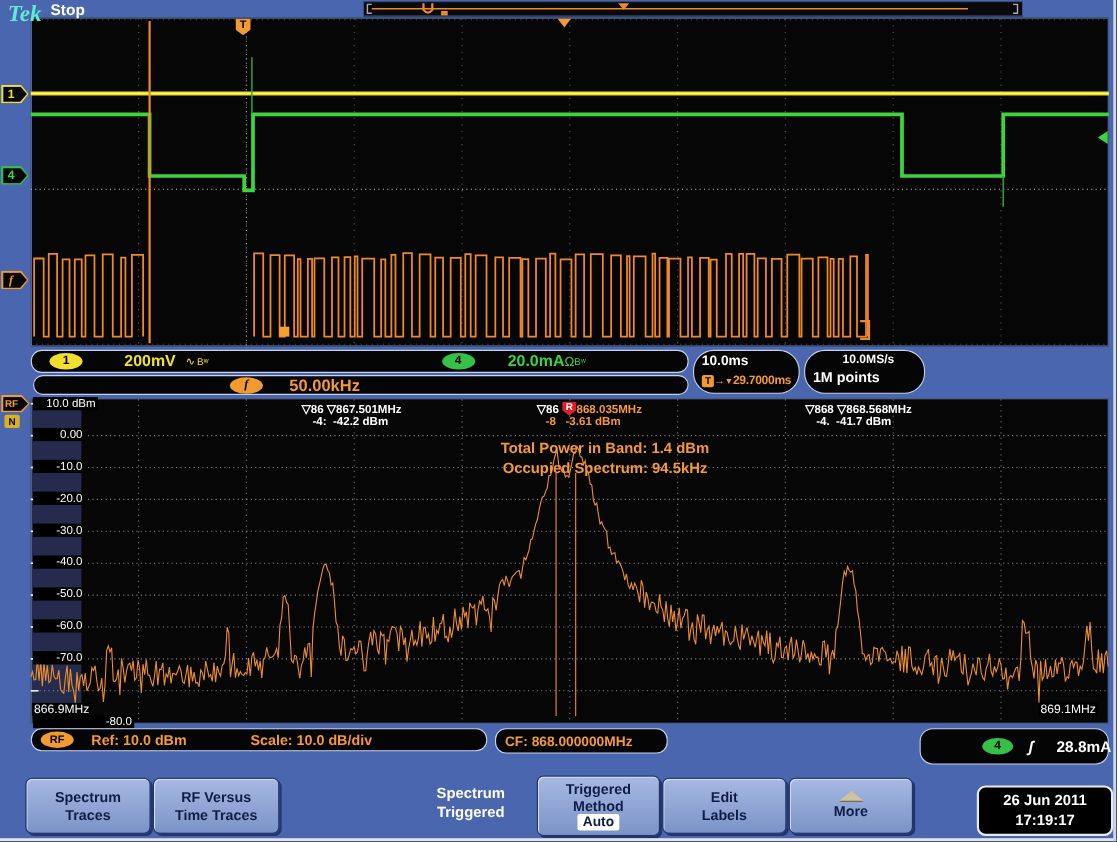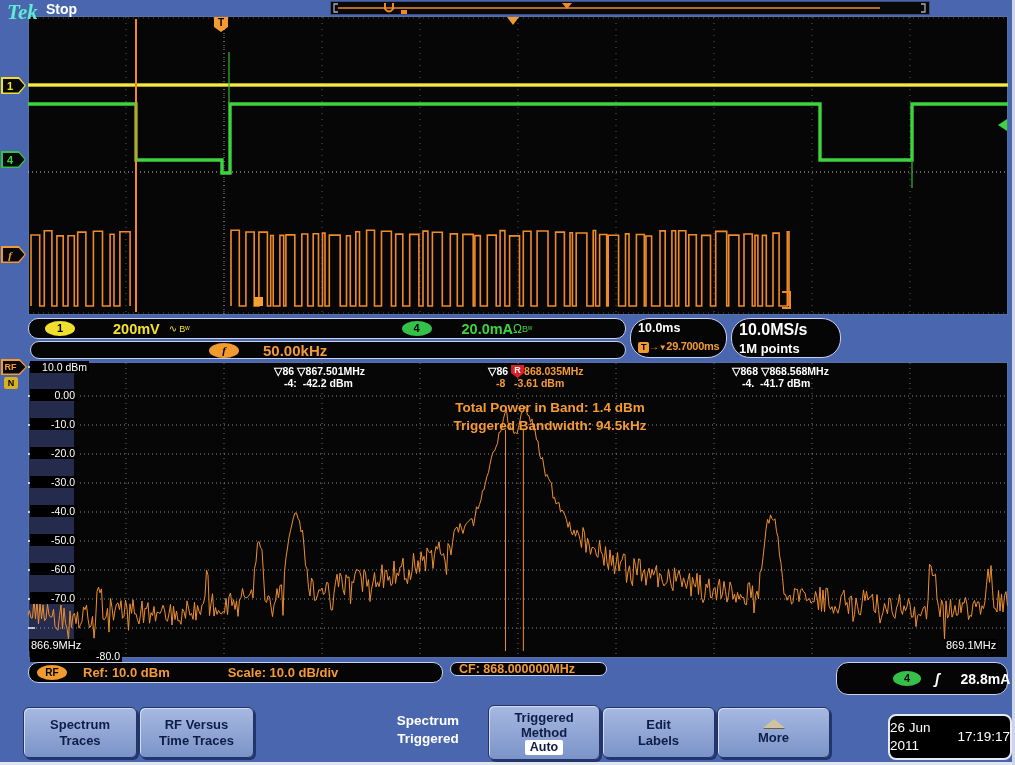--- a/index.html
+++ b/index.html
@@ -45,21 +45,21 @@
   .tri{color:#fff;font-size:11px;}
   
   .mbtn{position:absolute;background:linear-gradient(#a7b9e2,#7b93c8);border:1px solid #223366;
         border-radius:6px;box-shadow:2px 2px 0 #22366e,inset 1px 1px 0 #d3ddf4;color:#0d1d46;
         font-weight:bold;font-size:13px;display:flex;flex-direction:column;align-items:center;
         justify-content:center;line-height:1.18;z-index:8;text-align:center;}
   .chip{display:inline-block;background:#fff;color:#0d1d46;padding:0 5px;border-radius:2px;font-size:12.5px;}
   .uptri{width:0;height:0;border-left:11px solid transparent;border-right:11px solid transparent;
         border-bottom:9px solid #cfc3a2;margin-bottom:2px;filter:drop-shadow(0 1px 0 #6b5f40);}
   .dt{position:absolute;background:#000;border:2px solid #e6eaf4;border-radius:8px;color:#fff;
-      font-weight:normal;font-size:13.5px;display:flex;flex-direction:row;align-items:center;
+      font-weight:bold;font-size:13.5px;display:flex;flex-direction:column;align-items:center;
       justify-content:center;line-height:1.3;z-index:8;}
   .bezel-b{position:absolute;left:0;bottom:0;width:100%;height:3px;background:#e2e5ec;z-index:20;}
   .bezel-r{position:absolute;right:0;top:0;width:3px;height:100%;background:#cdd5e6;z-index:20;}
 </style>
 </head>
 <body>
 
 <div class="screen">
 
   <span class="ab logo ov">Tek</span>
@@ -100,21 +100,21 @@
   </div>
 
   <div class="box2" style="left:630px;top:318px;width:97px;height:40px;">
     <div class="cw b" style="font-size:12.5px;">10.0ms</div>
     <div style="margin-top:1px;white-space:nowrap;letter-spacing:-0.3px;">
       <span class="tchip">T</span><span class="co b" style="font-size:10px;">→</span><span class="co" style="font-size:8px;">▼</span><span class="co b" style="font-size:11px;">29.7000ms</span>
     </div>
   </div>
 
   <div class="box2" style="left:731px;top:318px;width:110px;height:40px;">
-    <div class="cw b" style="font-size:16px;">10.0MS/s</div>
+    <div class="cw b" style="font-size:11px;text-align:center;">10.0MS/s</div>
     <div class="cw b" style="font-size:13px;margin-top:2px;">1M points</div>
   </div>
 
   <div class="panel" style="left:28px;top:362px;width:980px;height:296px;"></div>
 
   <div class="tag" style="top:359px;width:26px;height:16px;background:#f09a30;">
     <div class="in"></div>
     <span class="lb co" style="font-size:9px;">RF</span>
   </div>
   <div class="ov" style="left:4px;top:377px;width:14px;height:12px;background:#d8b020;color:#000;font-weight:bold;font-size:9px;text-align:center;line-height:12px;border-radius:2px;">N</div>
@@ -140,32 +140,32 @@
   <div class="mrow" style="left:732px;top:365px;">
     <span class="tri">▽</span><span>868</span>
     <span class="tri">▽</span><span>868.568MHz</span>
   </div>
   <div class="mrow" style="left:742px;top:377px;">
     <span>-4.</span>&nbsp;&nbsp;<span>-41.7 dBm</span>
   </div>
 
   <div class="ov co b" style="left:365px;top:399px;width:370px;text-align:center;font-size:13.5px;line-height:1.35;">
     <div>Total Power in Band: 1.4 dBm</div>
-    <div>Triggered Bandwidth: 94.5kHz</div>
+    <div>Occupied Spectrum: 94.5kHz</div>
   </div>
 
   <div class="ov cw" style="left:29px;top:639px;font-size:11px;background:#000;padding:0 2px;">866.9MHz</div>
   <div class="ov cw" style="left:944px;top:639px;font-size:11px;background:#000;padding:0 2px;">869.1MHz</div>
 
   <div class="pill" style="left:28px;top:662px;width:415px;height:21px;">
     <span class="ebadge bo" style="margin-left:8px;font-size:10px;">RF</span>
     <span class="co b" style="margin-left:16px;font-size:13px;">Ref: 10.0 dBm</span>
     <span class="co b" style="margin-left:58px;font-size:13px;">Scale: 10.0 dB/div</span>
   </div>
-  <div class="pill" style="left:450px;top:662px;width:157px;height:14px;">
+  <div class="pill" style="left:450px;top:662px;width:157px;height:23px;">
     <span class="co b" style="margin-left:8px;font-size:12.5px;">CF: 868.000000MHz</span>
   </div>
   <div class="pill" style="left:836px;top:662px;width:172px;height:33px;border-radius:12px;">
     <span class="ebadge bg" style="margin-left:56px;width:28px;">4</span>
     <span class="cw b" style="margin-left:14px;font-size:14px;font-style:italic;">ʃ</span>
     <span class="cw b" style="margin-left:21px;font-size:14px;">28.8mA</span>
   </div>
 
   <div class="mbtn" style="left:23px;top:707px;width:112px;height:49px;">
     <span>Spectrum</span>

